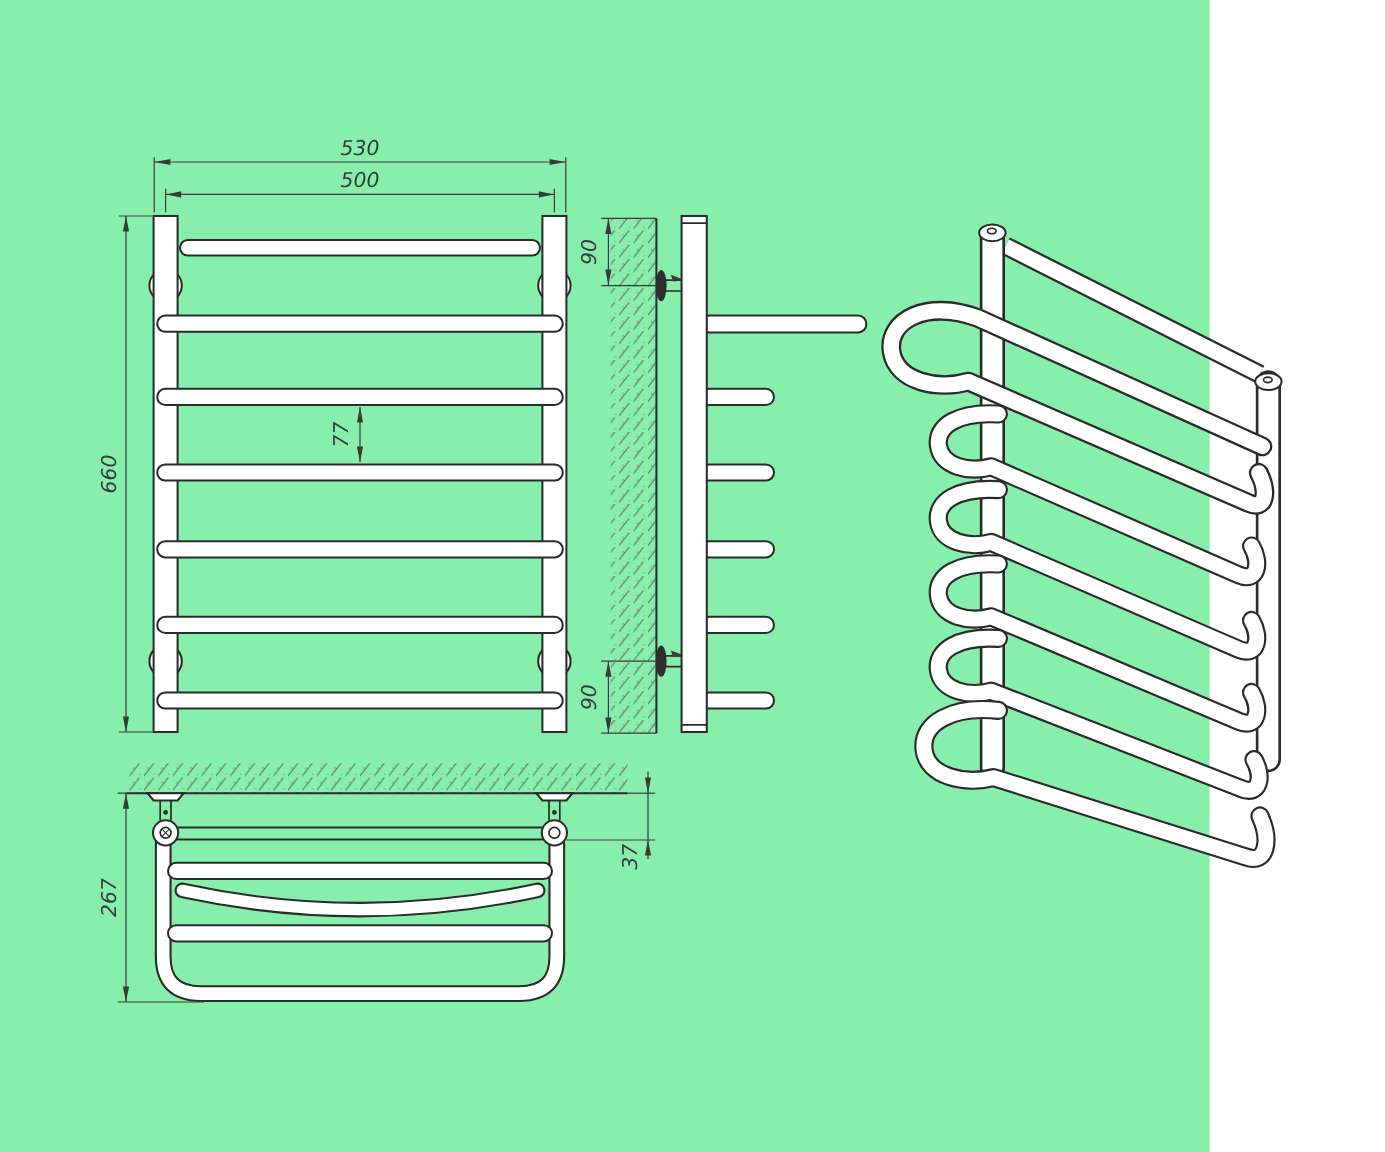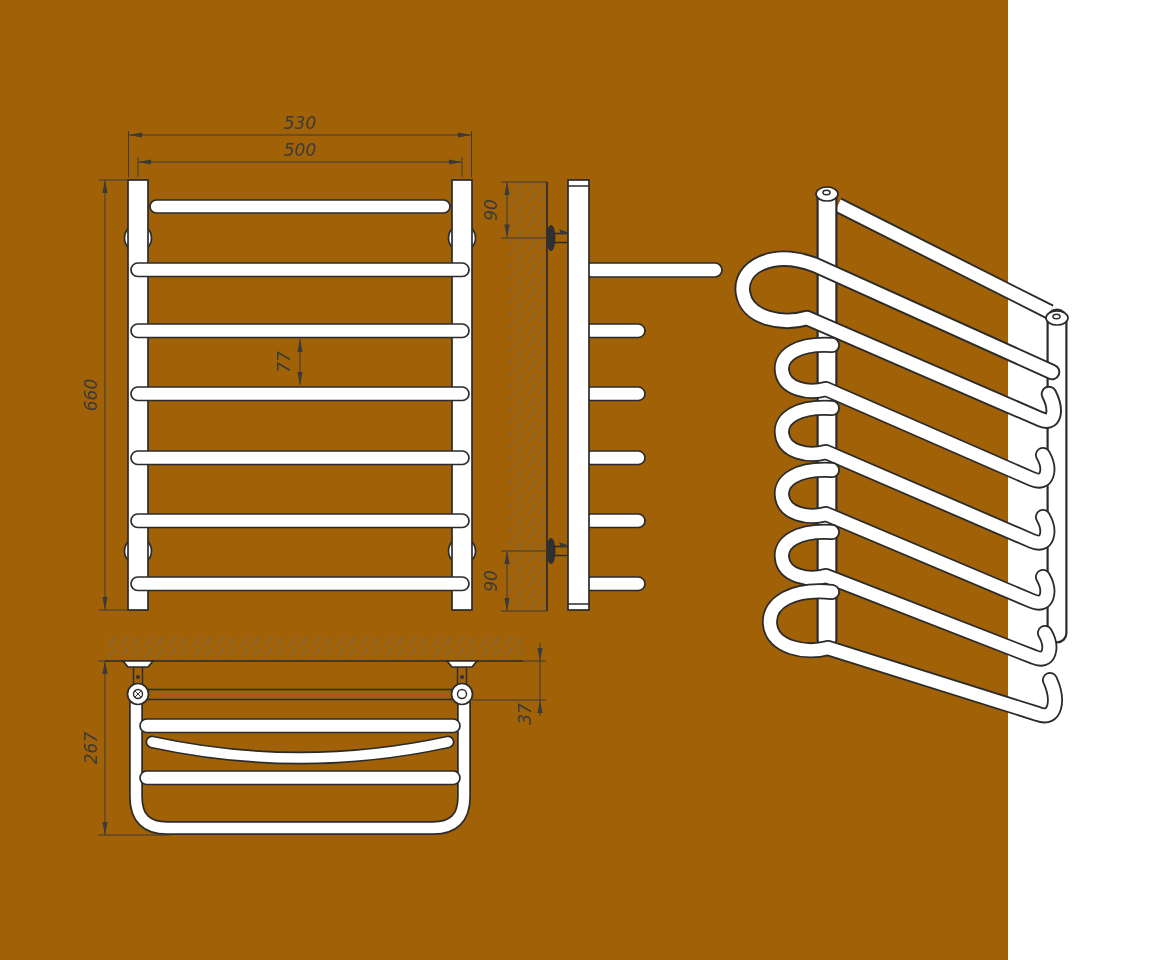--- a/index.html
+++ b/index.html
@@ -1,16 +1,16 @@
 <!DOCTYPE html>
 <html><head>
 <meta charset="utf-8">
 <style>
   html,body { margin:0; padding:0; background:#ffffff; }
-  .stage { width:1008px; height:960px; position:relative; background:#a16207; }
+  .stage { width:1008px; height:960px; position:relative; background:#86efac; }
   svg { display:block; }
   .ol   { fill:#ffffff; stroke:#2b2b2b; stroke-width:1.7; }
   .ln   { fill:none;    stroke:#2b2b2b; stroke-width:1.7; }
   .cap  { fill:none;    stroke:#2b2b2b; stroke-width:1.4; }
   .thin { fill:none;    stroke:#3a3a3a; stroke-width:1;   }
   .arr  { fill:#3a3a3a; stroke:none; }
   .dark { fill:#2f2f2f; stroke:none; }
   .dimtext { font-family:"DejaVu Sans", sans-serif; font-style:italic;
              font-size:17px; fill:#3a3a3a; }
   .tube-o { fill:none; stroke:#2b2b2b; stroke-linecap:round; stroke-linejoin:round; }

